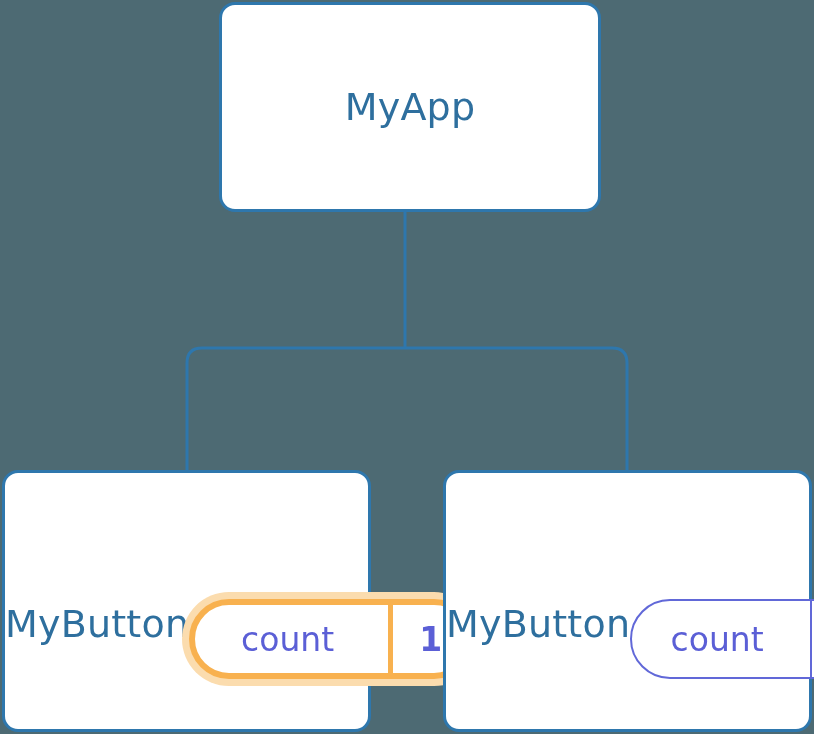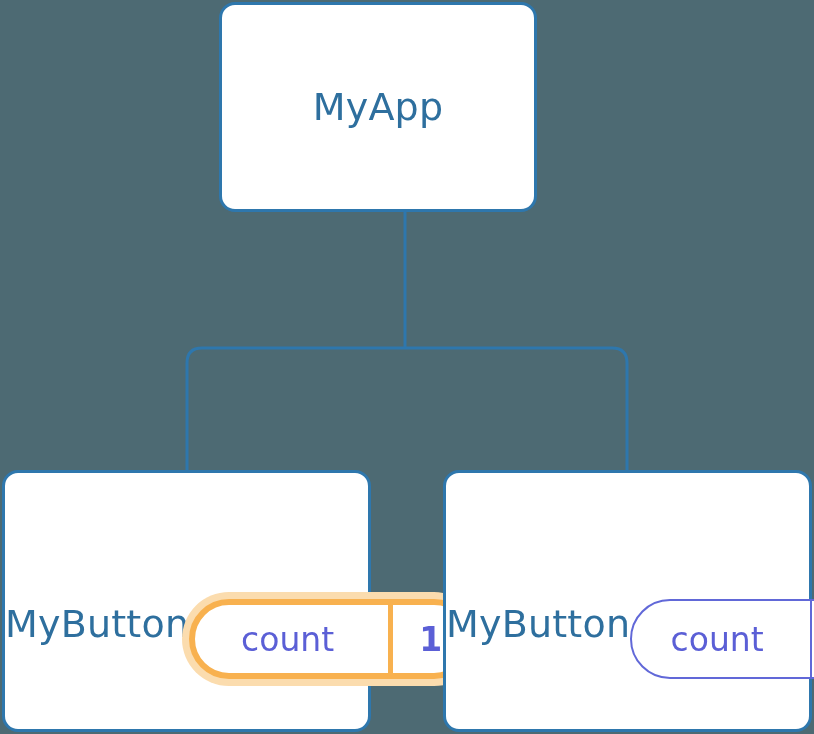--- a/index.html
+++ b/index.html
@@ -39,21 +39,21 @@
     background: #ffffff;
     border: 3px solid #2e77ad;
     border-radius: 16px;
     box-sizing: border-box;
     z-index: 2;
   }
 
   #card-myapp {
     left: 219px;
     top: 2px;
-    width: 318px;
+    width: 382px;
     height: 210px;
     display: flex;
     align-items: center;
     justify-content: center;
   }
 
   #card-mybutton-left {
     left: 2px;
     top: 470px;
     width: 369px;

